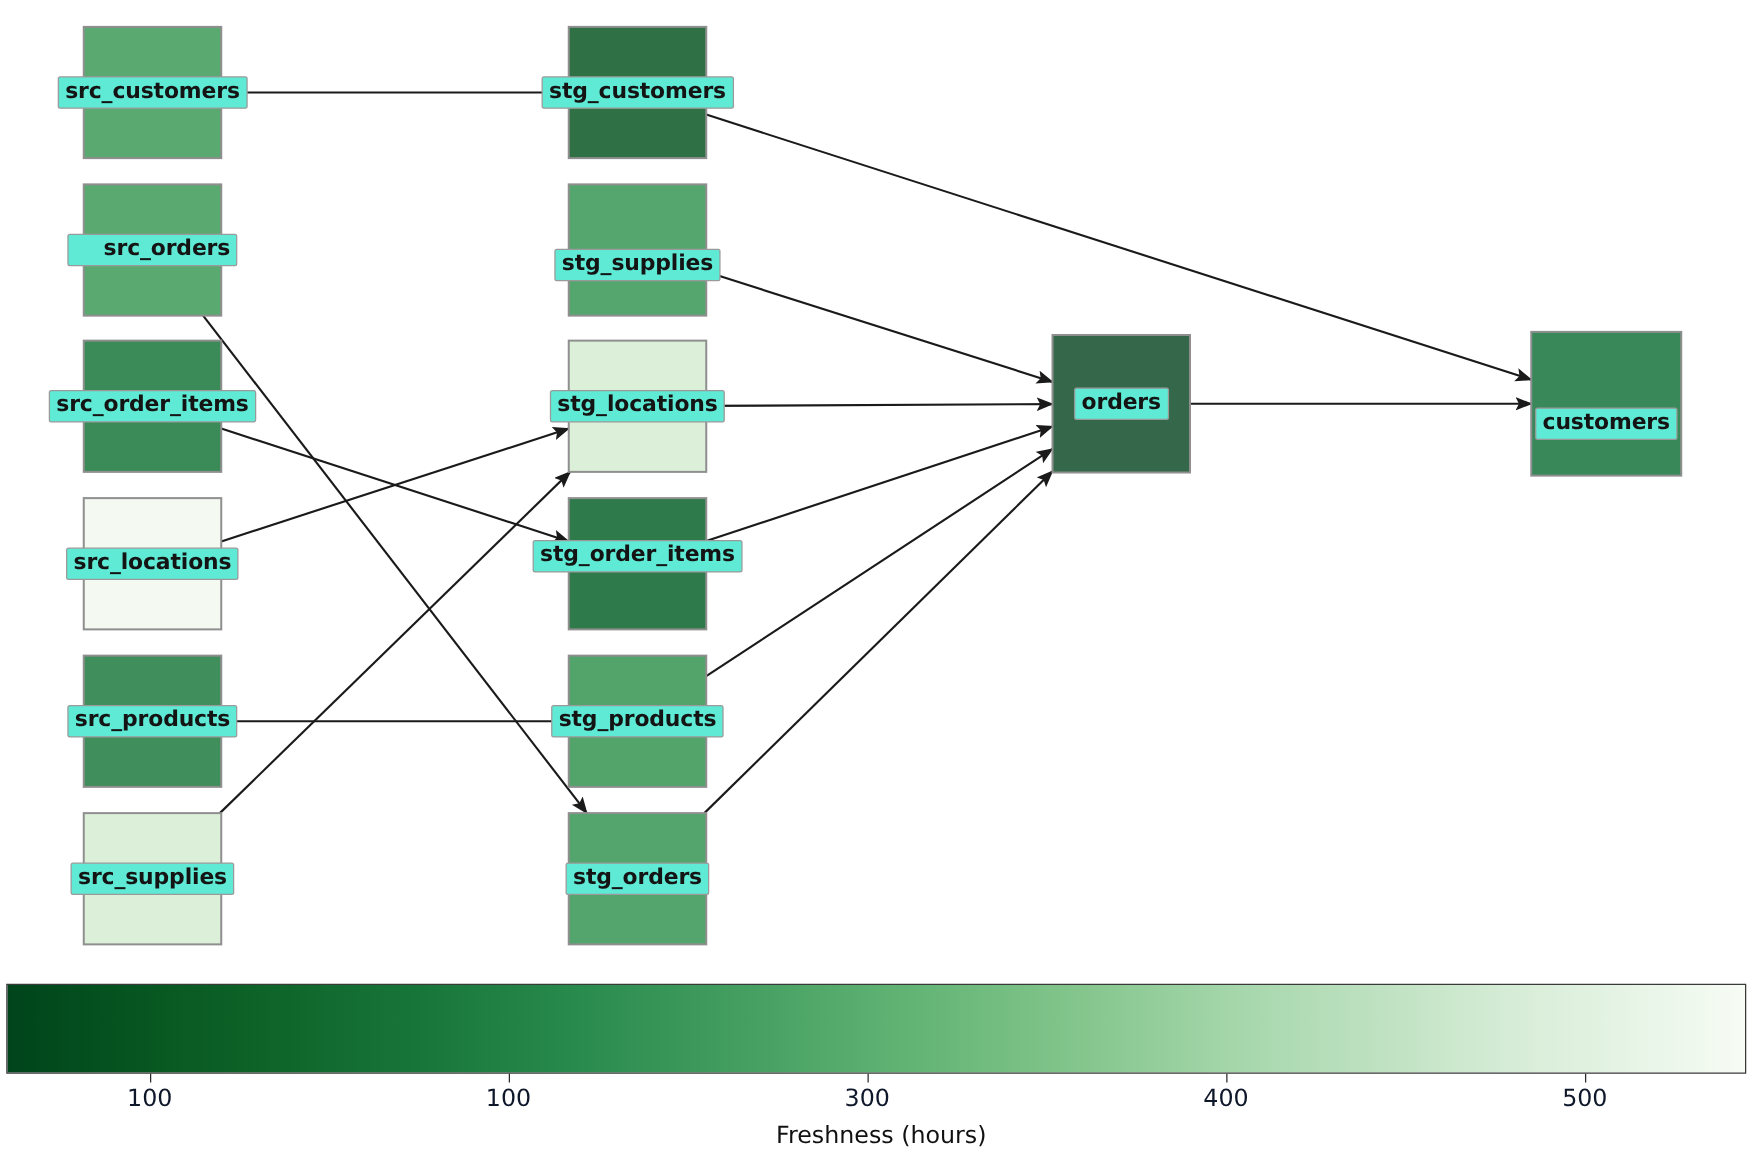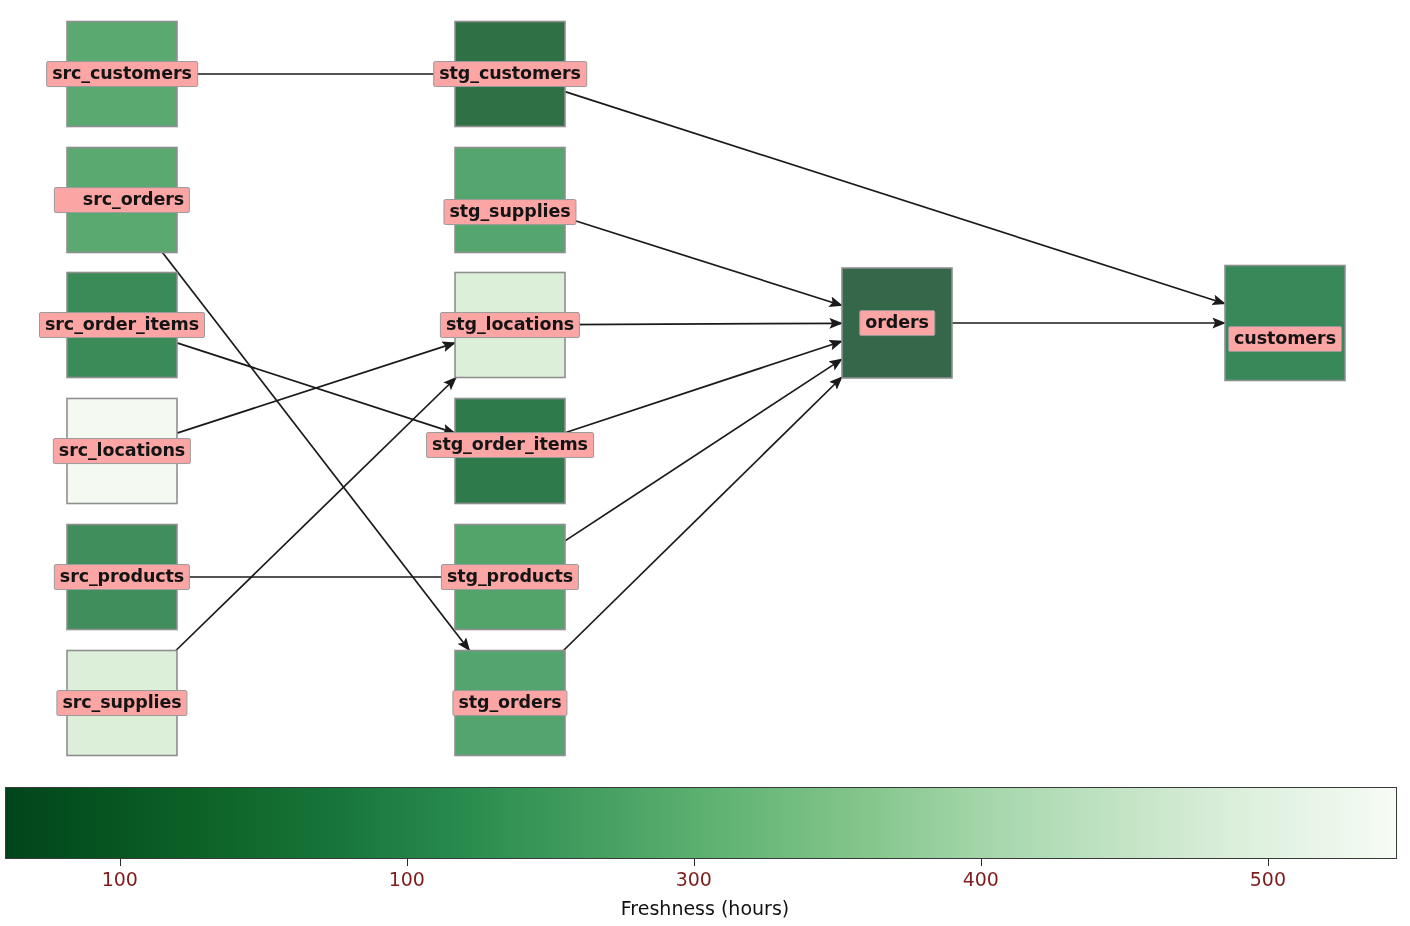--- a/index.html
+++ b/index.html
@@ -33,21 +33,21 @@
     stroke-width: 1.6;
   }
   .edge-line {
     stroke: #1a1a1a;
     stroke-width: 1.7;
     fill: none;
   }
   .node-label {
     position: absolute;
     transform: translate(-50%, -50%);
-    background: #fca5a5;
+    background: #5eead4;
     border: 1.4px solid #9a9a9a;
     border-radius: 2px;
     padding: 2px 5px 3px 5px;
     font-family: "DejaVu Sans", "Liberation Sans", sans-serif;
     font-weight: bold;
     font-size: 17.5px;
     line-height: 1.08;
     color: #141414;
     white-space: nowrap;
     letter-spacing: -0.1px;
@@ -88,21 +88,21 @@
     width: 1.6px;
     height: 7px;
     background: #2b2b2b;
   }
   .cb-ticklabel {
     position: absolute;
     top: 81px;
     transform: translateX(-50%);
     font-family: "DejaVu Sans", "Liberation Sans", sans-serif;
     font-size: 19px;
-    color: #7f1d1d;
+    color: #0f172a;
   }
   #cb-axis-label {
     position: absolute;
     left: 705px;
     top: 897px;
     transform: translateX(-50%);
     font-family: "DejaVu Sans", "Liberation Sans", sans-serif;
     font-size: 19px;
     color: #111111;
     white-space: nowrap;

